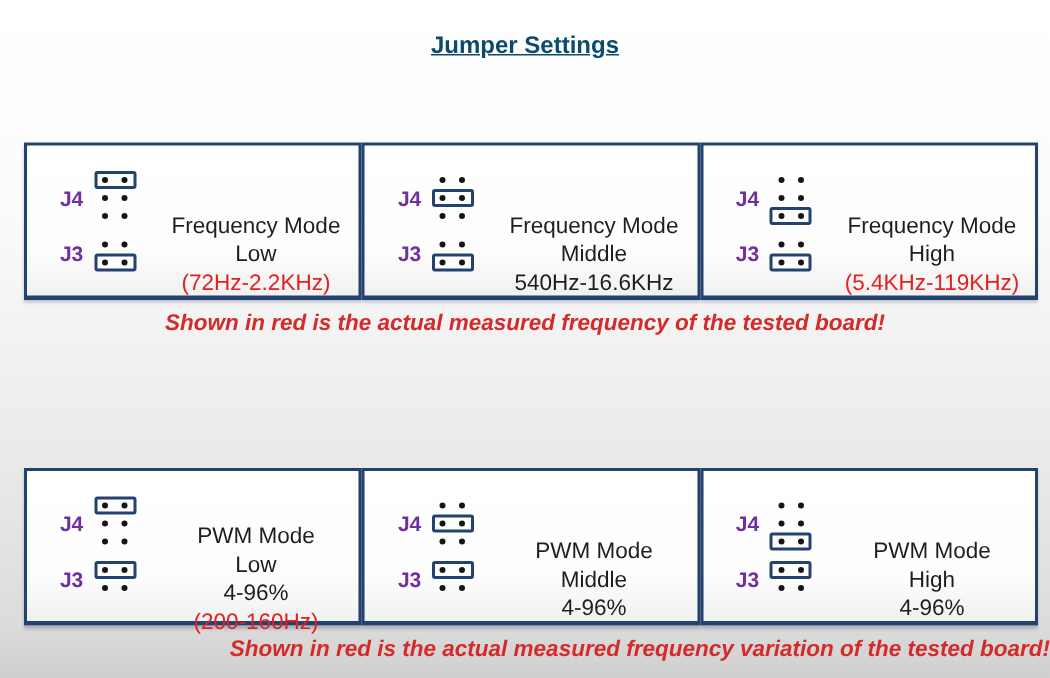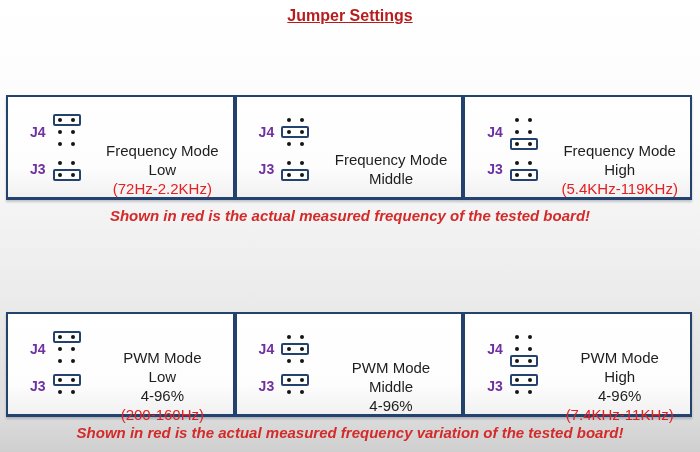--- a/index.html
+++ b/index.html
@@ -3,26 +3,26 @@
 <meta charset="utf-8">
 <style>
   html,body{margin:0;padding:0;}
   body{
     width:700px;height:452px;overflow:hidden;position:relative;
     font-family:"Liberation Sans", sans-serif;
     background:linear-gradient(180deg,#ffffff 0%,#fbfbfb 30%,#e9e9e9 70%,#dcdcdc 92%,#cfcfcf 100%);
   }
   .stage{position:absolute;inset:0;}
   .page-title{
-    position:absolute;top:7px;left:0;width:100%;text-align:center;
-    font-size:16px;font-weight:bold;color:#b91c1c;text-decoration:underline;
+    position:absolute;top:22px;left:0;width:100%;text-align:center;
+    font-size:16px;font-weight:bold;color:#0c4a6e;text-decoration:underline;
     cursor:pointer;
   }
   .card-row{
-    position:absolute;left:6px;right:8px;display:flex;gap:0;
+    position:absolute;left:16px;right:8px;display:flex;gap:0;
   }
   .row-frequency{top:95px;}
   .row-pwm{top:312px;}
   .card{
     flex:1 1 0;height:96px;
     background:linear-gradient(180deg,#ffffff 0%,#fdfdfd 70%,#f1f1f1 100%);
     border:2px solid #24426e;border-bottom-width:3px;
     box-shadow:0 2px 2px rgba(40,50,80,0.25);
     display:flex;align-items:center;padding:2px 4px;
   }
@@ -44,21 +44,21 @@
   .card-text{
     flex:1;display:flex;flex-direction:column;align-items:center;justify-content:center;
     text-align:center;line-height:19px;font-size:15px;color:#1e1e1e;margin-top:44px;
   }
   .card-text .measured{color:#e52020;}
   .caption{
     position:absolute;left:0;width:100%;text-align:center;
     font-size:15px;font-style:italic;font-weight:bold;color:#d42a2a;
   }
   .caption-frequency{top:207px;}
-  .caption-pwm{top:424px;}
+  .caption-pwm{top:424px;text-align:right;}
 </style>
 </head>
 <body>
 
 <div class="stage">
 
   <div class="page-title">Jumper Settings</div>
 
   <div class="card-row row-frequency">
 
@@ -131,20 +131,21 @@
               <div class="pinrow cap">
                 <span class="pin"></span>
                 <span class="pin"></span>
               </div>
             </div>
         </div>
       </div>
       <div class="card-text">
         <span>Frequency Mode</span>
         <span>Middle</span>
+        <span>540Hz-16.6KHz</span>
       </div>
     </div>
 
     <div class="card">
       <div class="jumpers">
         <div class="jblock">
           <span class="jlabel">J4</span>
           <div class="pingrid">
               <div class="pinrow">
                 <span class="pin"></span>
@@ -297,20 +298,19 @@
                 <span class="pin"></span>
                 <span class="pin"></span>
               </div>
             </div>
         </div>
       </div>
       <div class="card-text">
         <span>PWM Mode</span>
         <span>High</span>
         <span>4-96%</span>
-        <span class="measured">(7.4KHz-11KHz)</span>
       </div>
     </div>
   </div>
 
   <div class="caption caption-pwm">Shown in red is the actual measured frequency variation of the tested board!</div>
 
 </div>
 
 </body></html>

